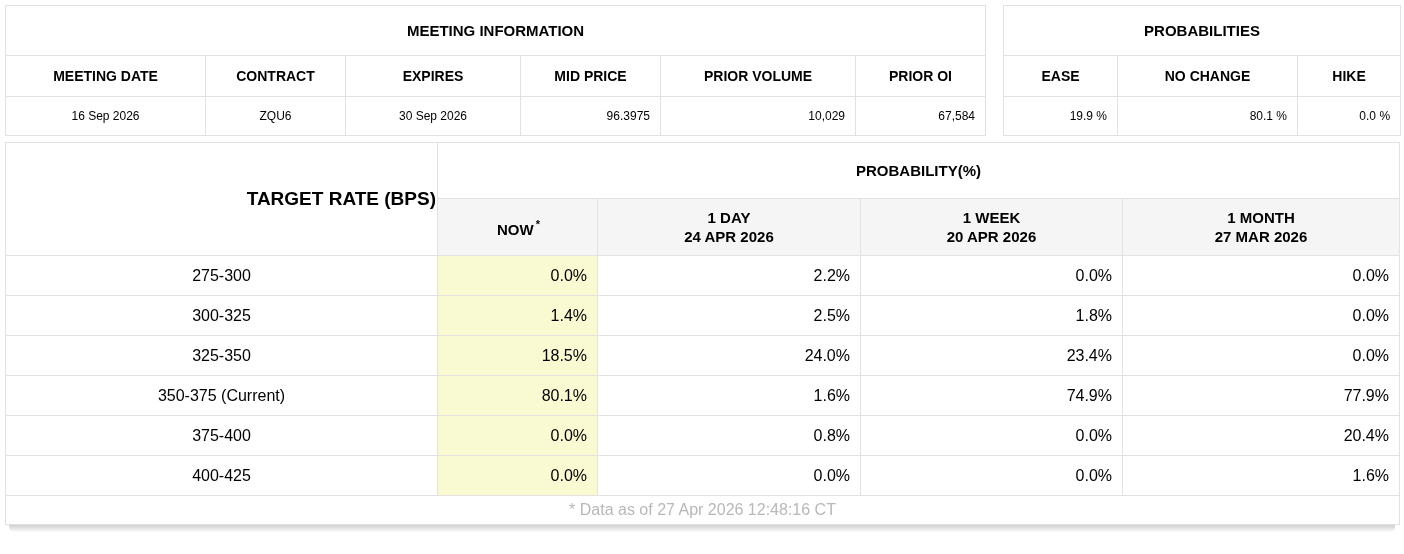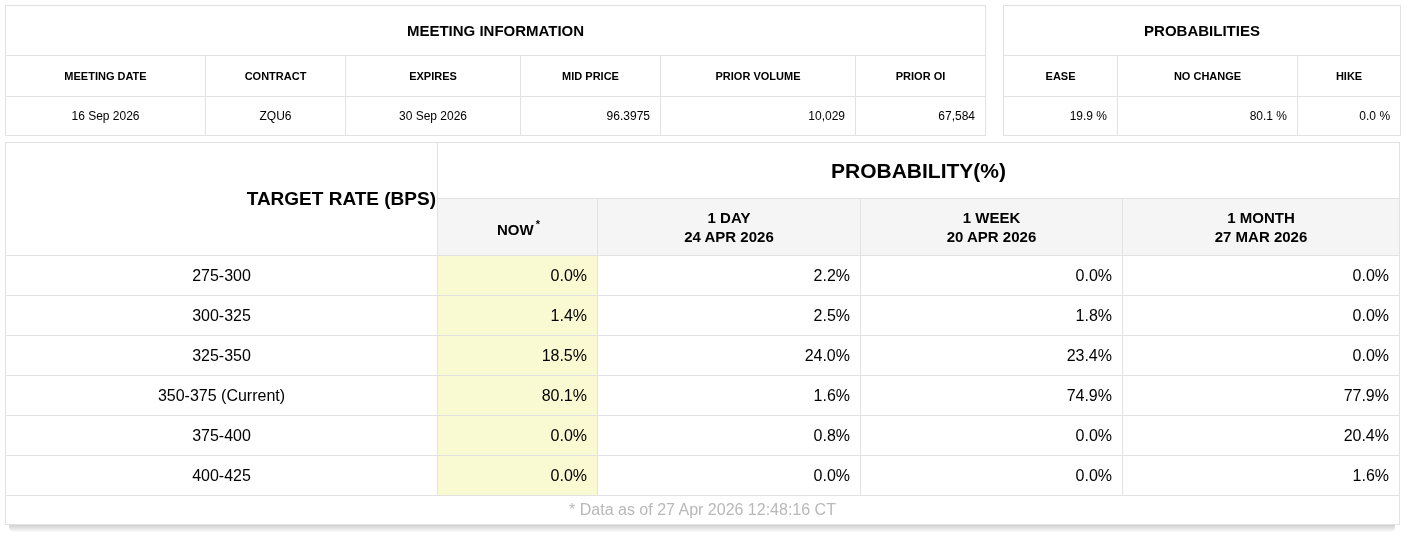--- a/index.html
+++ b/index.html
@@ -28,21 +28,21 @@
   .tbl-probs   { width: 397px; }
 
   .title-cell {
     height: 50px;
     font-size: 15px; font-weight: bold;
     text-align: center; vertical-align: middle;
     background: #fff;
   }
   .head-row th {
     height: 41px;
-    font-size: 11px; font-weight: bold;
+    font-size: 14px; font-weight: bold;
     text-align: center; vertical-align: middle;
     background: #fff;
   }
   .data-row td {
     height: 39px;
     font-size: 12px;
     vertical-align: middle;
     background: #fff;
   }
   .ctr { text-align: center; }
@@ -50,21 +50,21 @@
 
   
   .tbl-main { width: 1394px; margin-top: 6px; }
   .target-rate-cell {
     font-size: 19px; font-weight: bold;
     text-align: right; vertical-align: middle;
     background: #fff;
   }
   .prob-header-cell {
     height: 56px;
-    font-size: 21px; font-weight: bold;
+    font-size: 15px; font-weight: bold;
     text-align: center; vertical-align: middle;
     background: #fff;
   }
   .sub-head th {
     height: 57px;
     font-size: 15px; font-weight: bold;
     text-align: center; vertical-align: middle;
     background: var(--subheader-bg);
     line-height: 19px;
   }

